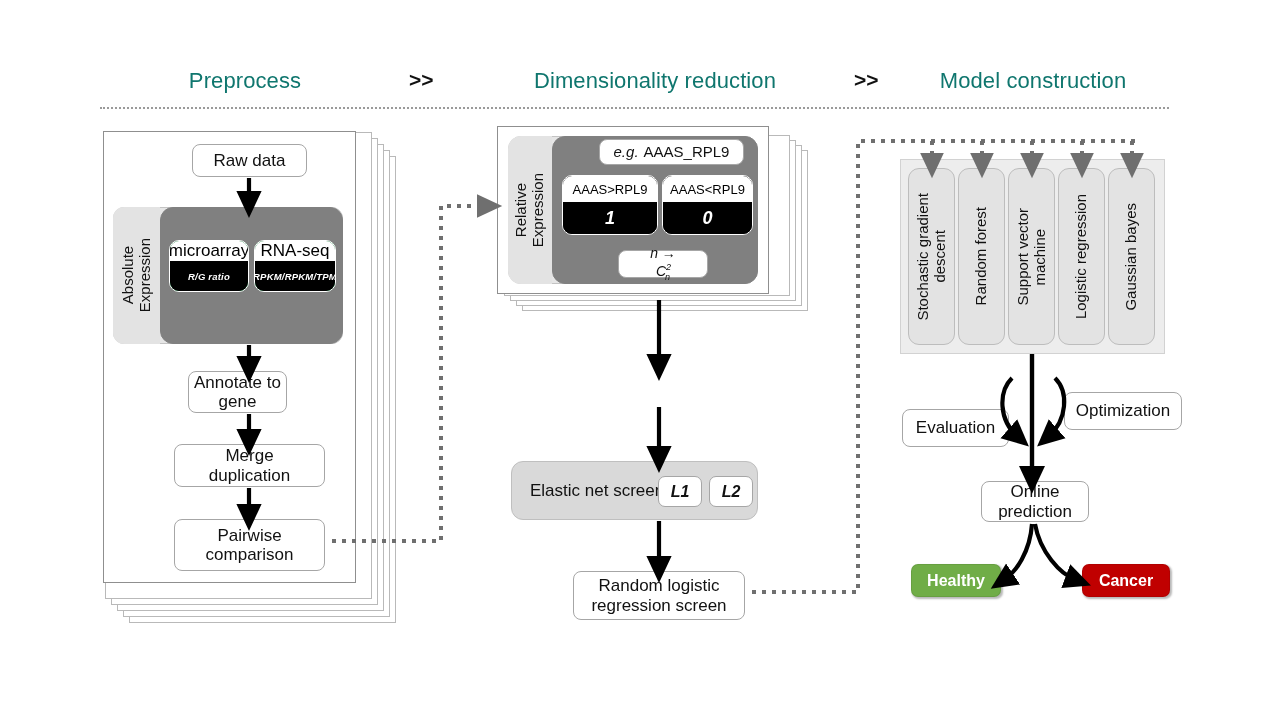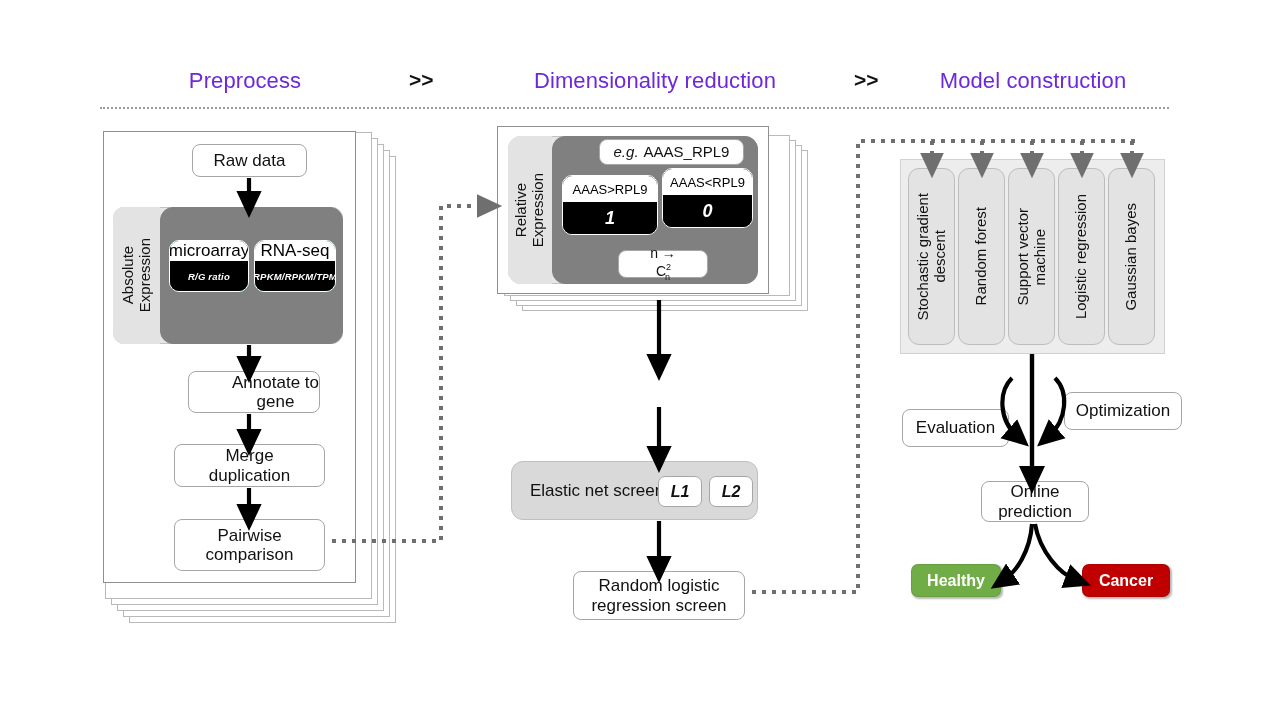--- a/index.html
+++ b/index.html
@@ -12,21 +12,21 @@
     color: #000;
     overflow: hidden;
     position: relative;
   }
   #stage { position: absolute; inset: 0; }
 
   
   .phase-title {
     position: absolute;
     font-size: 22px;
-    color: #6d28d9;
+    color: #0f766e;
     white-space: nowrap;
     text-align: center;
     letter-spacing: .1px;
   }
   .phase-arrow {
     position: absolute;
     font-size: 21px;
     color: #111;
     font-weight: 600;
   }
@@ -143,21 +143,21 @@
     background: #ededed;
     border: 1.3px solid #d2d2d2;
     box-sizing: border-box;
   }
 
   .lchip {
     position:absolute; background:#fff; border:1.5px solid #a6a6a6; border-radius:7px;
     display:flex; align-items:center; justify-content:center;
     font-style: italic; font-weight: bold; font-size:16px; color:#111;
   }
-  .eq { font-size: 14px; }
+  .eq { font-style: italic; font-size: 14px; }
   .eg { font-style: italic; }
 </style>
 </head>
 <body>
 
 <div id="stage">
 
   <div class="phase-title" style="left:150px; top:68px; width:190px;">Preprocess</div>
 
   <div class="phase-arrow" style="left:409px; top:68px;">&gt;&gt;</div>
@@ -190,21 +190,21 @@
 
   <div class="mchip" style="left:169px; top:240px; width:80px; height:52px;">
     <div class="mtop">microarray</div>
     <div class="mbot">R/G ratio</div>
   </div>
   <div class="mchip" style="left:254px; top:240px; width:82px; height:52px;">
     <div class="mtop">RNA-seq</div>
     <div class="mbot">RPKM/RPKM/TPM</div>
   </div>
 
-  <div class="rbox" style="left:188px; top:371px; width:132px; height:42px; white-space:pre-line;justify-content:flex-end;">
+  <div class="rbox" style="left:188px; top:371px; width:99px; height:42px; white-space:pre-line;">
     <span>Annotate to
 gene</span>
   </div>
   <div class="rbox" style="left:174px; top:444px; width:151px; height:43px; white-space:pre-line;">
     <span>Merge
 duplication</span>
   </div>
   <div class="rbox" style="left:174px; top:519px; width:151px; height:52px; white-space:pre-line;">
     <span>Pairwise
 comparison</span>
@@ -225,21 +225,21 @@
 
   <div class="rbox" style="left:599px; top:139px; width:145px; height:26px; font-size:15px; gap:5px;">
     <span class="eg">e.g.</span>
     <span>AAAS_RPL9</span>
   </div>
 
   <div class="chip" style="left:562px; top:175px; width:96px; height:60px;">
     <div class="top" style="height:26px;">AAAS&gt;RPL9</div>
     <div class="bot" style="font-size:18px;">1</div>
   </div>
-  <div class="chip" style="left:662px; top:168px; width:91px; height:60px;">
+  <div class="chip" style="left:662px; top:175px; width:91px; height:60px;">
     <div class="top" style="height:26px;">AAAS&lt;RPL9</div>
     <div class="bot" style="font-size:18px;">0</div>
   </div>
 
   <div class="rbox" style="left:618px; top:250px; width:90px; height:28px;">
     <span class="eq">
       <span>n → C</span><sup style="font-size:9px;">2</sup><sub style="font-size:9px; margin-left:-6px;">n</sub>
     </span>
   </div>
 

